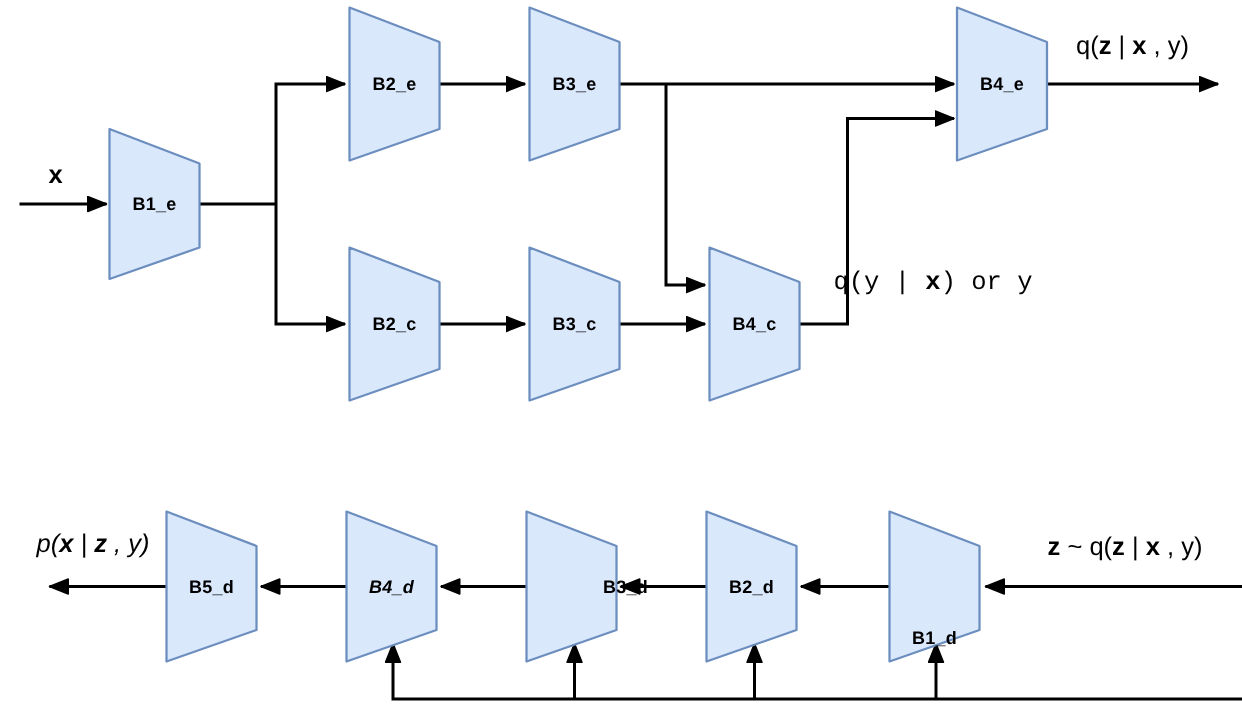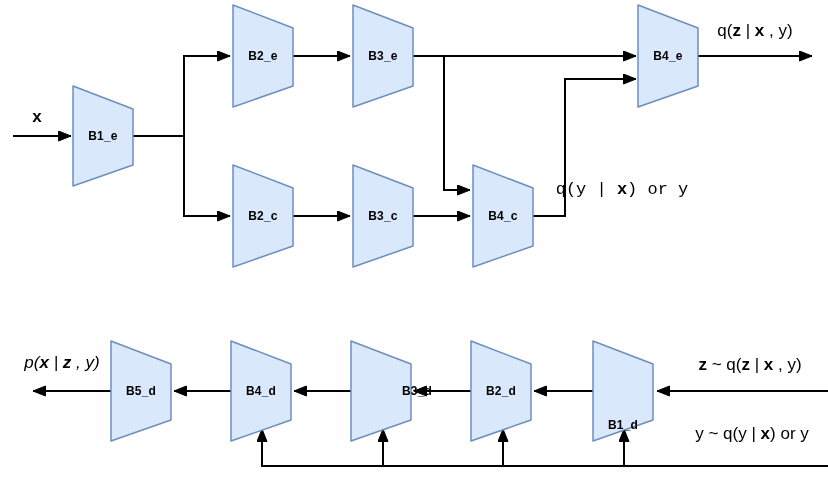--- a/index.html
+++ b/index.html
@@ -98,24 +98,23 @@
   </svg>
   <div class="labels-layer">
       <div class="block-label" style="left: 103px; top: 136px;">B1_e</div>
       <div class="block-label" style="left: 263px; top: 56px;">B2_e</div>
       <div class="block-label" style="left: 383px; top: 56px;">B3_e</div>
       <div class="block-label" style="left: 668px; top: 56px; text-align: right;">B4_e</div>
       <div class="block-label" style="left: 263px; top: 216px;">B2_c</div>
       <div class="block-label" style="left: 383px; top: 216px;">B3_c</div>
       <div class="block-label" style="left: 503px; top: 216px;">B4_c</div>
       <div class="block-label" style="left: 141px; top: 391px;">B5_d</div>
-      <div class="block-label" style="left: 261px; top: 391px;">B4_d</div>
+      <div class="block-label" style="left: 261px; top: 391px; font-style: italic;">B4_d</div>
       <div class="block-label" style="left: 381px; top: 391px; margin-left: 36px;">B3_d</div>
       <div class="block-label" style="left: 501px; top: 391px;">B2_d</div>
       <div class="block-label" style="left: 623px; top: 391px; margin-top: 34px;">B1_d</div>
       <div class="flow-label" style="left: 37px; top: 117px;"><span class="seg-bold">x</span></div>
       <div class="flow-label" style="left: 755px; top: 31px;"><span class="seg-regular">q(</span><span class="seg-bold">z</span><span class="seg-regular"> | </span><span class="seg-bold">x</span><span class="seg-regular"> , y)</span></div>
       <div class="flow-label" style="left: 622px; top: 189px; font-family: Liberation Mono, monospace;"><span class="seg-regular">q(y | </span><span class="seg-bold">x</span><span class="seg-regular">) or y</span></div>
       <div class="flow-label" style="left: 62px; top: 363px; font-style: italic;"><span class="seg-regular">p(</span><span class="seg-bold">x</span><span class="seg-regular"> | </span><span class="seg-bold">z</span><span class="seg-regular"> , y)</span></div>
       <div class="flow-label" style="left: 750px; top: 365px;"><span class="seg-bold">z</span><span class="seg-regular"> ~ q(</span><span class="seg-bold">z</span><span class="seg-regular"> | </span><span class="seg-bold">x</span><span class="seg-regular"> , y)</span></div>
-      <div class="flow-label" style="left: 752px; top: 434px;"><span class="seg-regular">y ~ q(y | </span><span class="seg-bold">x</span><span class="seg-regular">) or y</span></div>
     </div>
 </div>
 
 </body></html>

